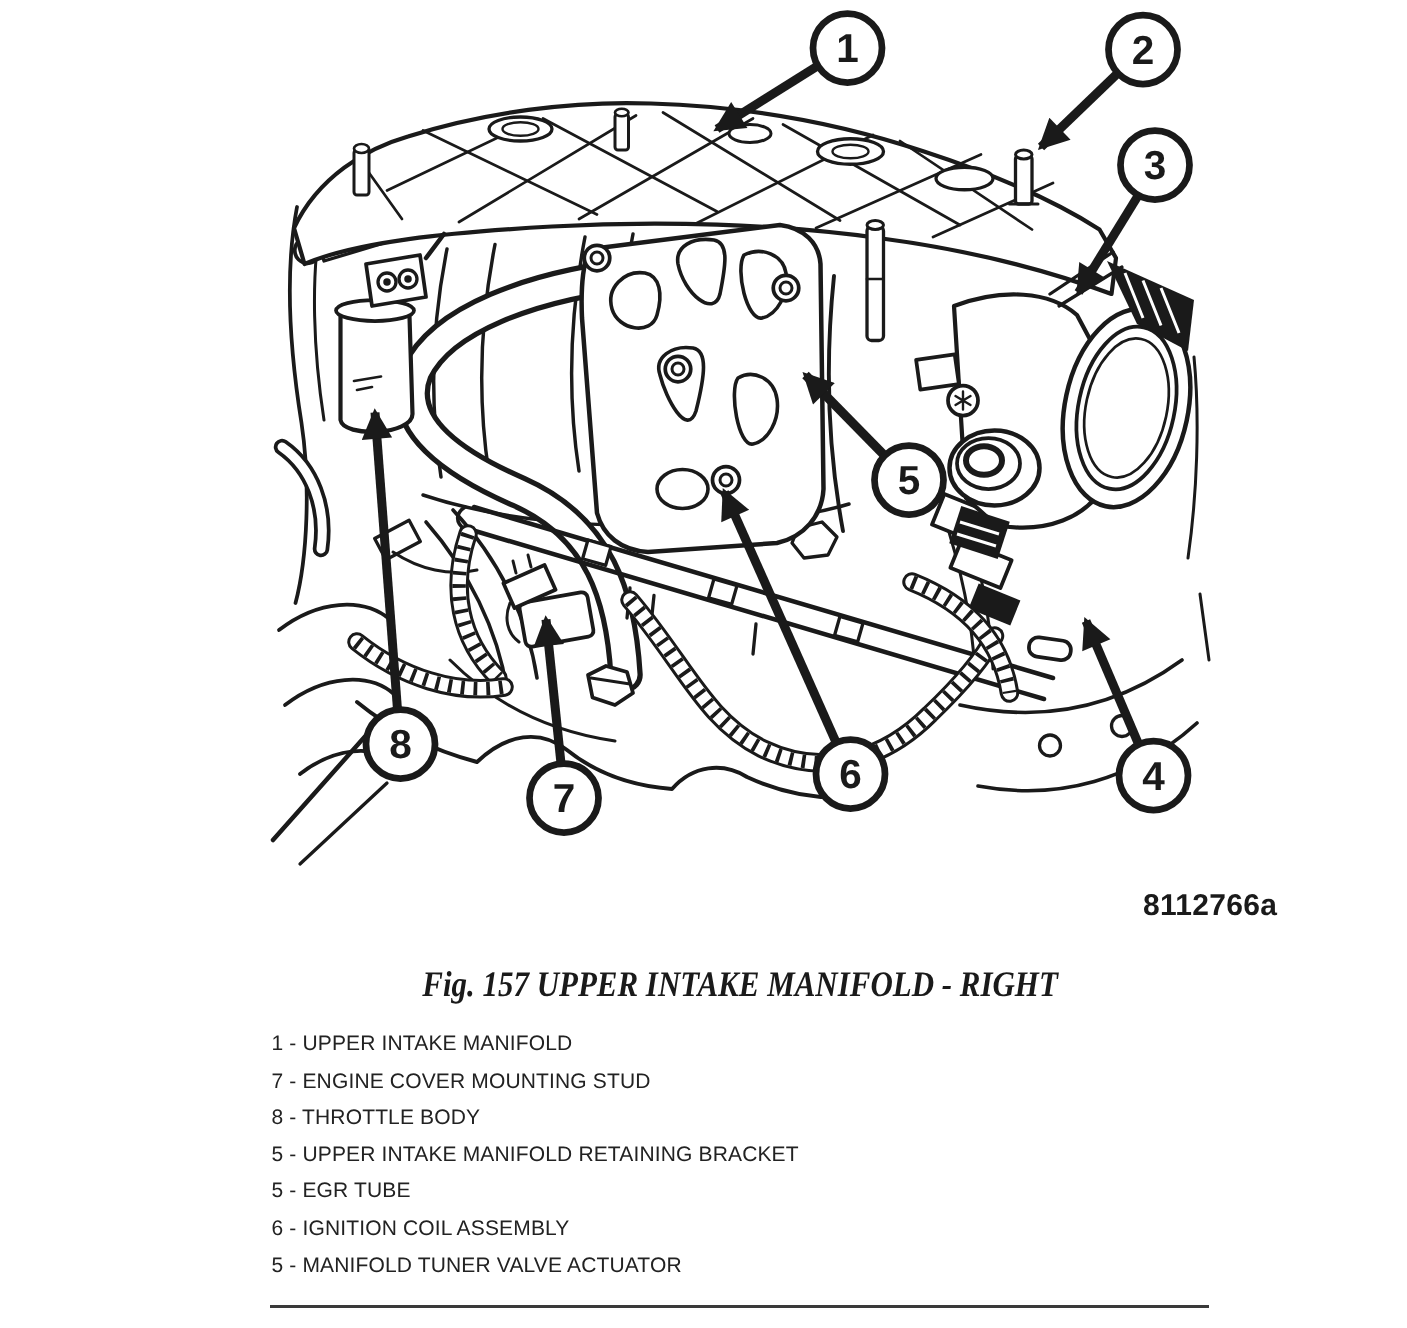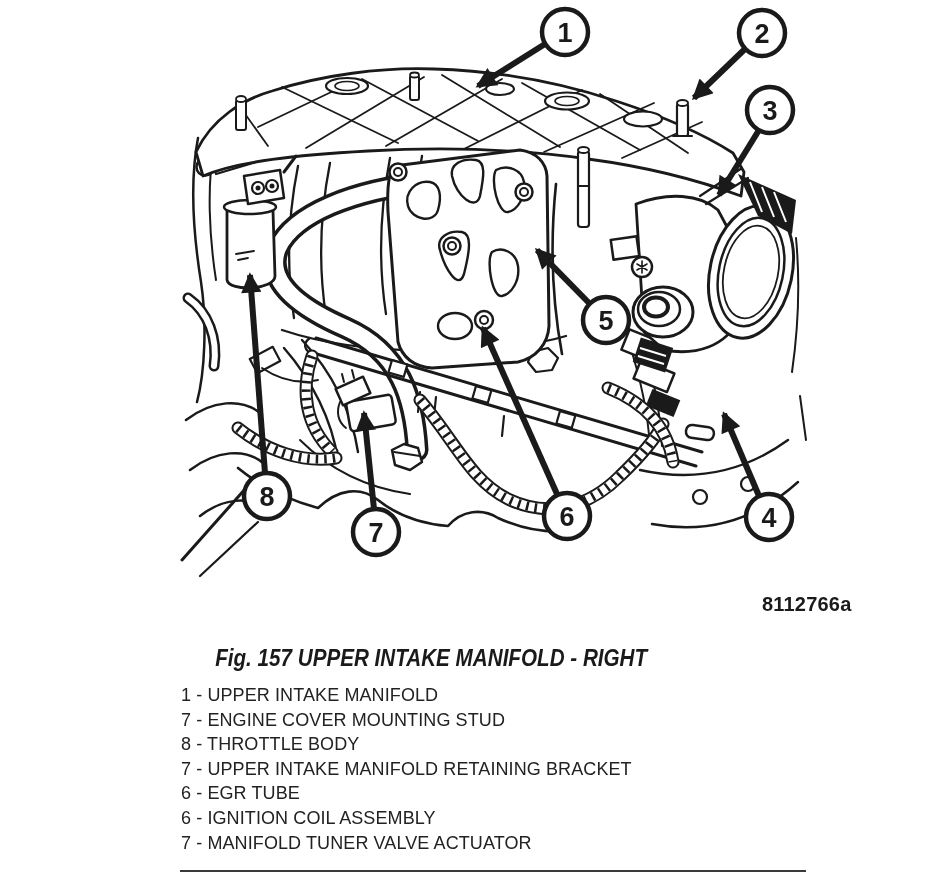--- a/index.html
+++ b/index.html
@@ -1,25 +1,25 @@
 <!DOCTYPE html>
 <html><head>
 <meta charset="utf-8">
 <style>
   html,body{margin:0;padding:0;background:#ffffff;}
   .page{position:relative;width:938px;height:885px;background:#ffffff;overflow:hidden;
         font-family:"Liberation Sans", sans-serif;}
   .art{position:absolute;left:0;top:0;width:938px;height:885px;}
   .fig-code{position:absolute;left:762px;top:593px;width:120px;
             font-size:20px;font-weight:bold;color:#1a1a1a;letter-spacing:0.2px;}
-  .fig-caption{position:absolute;left:180px;top:644px;width:626px;text-align:left;color:#1a1a1a;}
+  .fig-caption{position:absolute;left:180px;top:644px;width:626px;text-align:center;color:#1a1a1a;font-family:Liberation Serif, serif;}
   .fig-caption .cap{display:inline-block;font-size:24px;font-weight:bold;font-style:italic;
             white-space:nowrap;transform:scaleX(0.86);transform-origin:center;}
   .legend{position:absolute;left:181px;top:683px;width:640px;color:#222222;}
-  .legend .row{font-size:18px;line-height:24.6px;white-space:nowrap;letter-spacing:0.1px;}
+  .legend .row{font-size:14px;line-height:24.6px;white-space:nowrap;letter-spacing:0.1px;}
   .bottom-rule{position:absolute;left:180px;top:870px;width:626px;height:2px;background:#3a3a3a;}
   svg .ln{stroke:#1a1a1a;fill:none;stroke-linecap:round;stroke-linejoin:round;}
   svg .fw{fill:#ffffff;}
   svg text.co{font-family:"Liberation Sans",sans-serif;font-weight:bold;font-size:27px;fill:#1a1a1a;text-anchor:middle;}
 </style>
 </head>
 <body>
 
 <div class="page">
 
@@ -278,20 +278,20 @@
   <div class="fig-code">8112766a</div>
 
   <div class="fig-caption">
     <span class="cap">Fig. 157 UPPER INTAKE MANIFOLD - RIGHT</span>
   </div>
 
   <div class="legend">
     <div class="row">1 - UPPER INTAKE MANIFOLD</div>
     <div class="row">7 - ENGINE COVER MOUNTING STUD</div>
     <div class="row">8 - THROTTLE BODY</div>
-    <div class="row">7 - UPPER INTAKE MANIFOLD RETAINING BRACKET</div>
-    <div class="row">6 - EGR TUBE</div>
+    <div class="row">5 - UPPER INTAKE MANIFOLD RETAINING BRACKET</div>
+    <div class="row">5 - EGR TUBE</div>
     <div class="row">6 - IGNITION COIL ASSEMBLY</div>
-    <div class="row">7 - MANIFOLD TUNER VALVE ACTUATOR</div>
+    <div class="row">5 - MANIFOLD TUNER VALVE ACTUATOR</div>
   </div>
 
   <div class="bottom-rule"></div>
 </div>
 
 </body></html>

